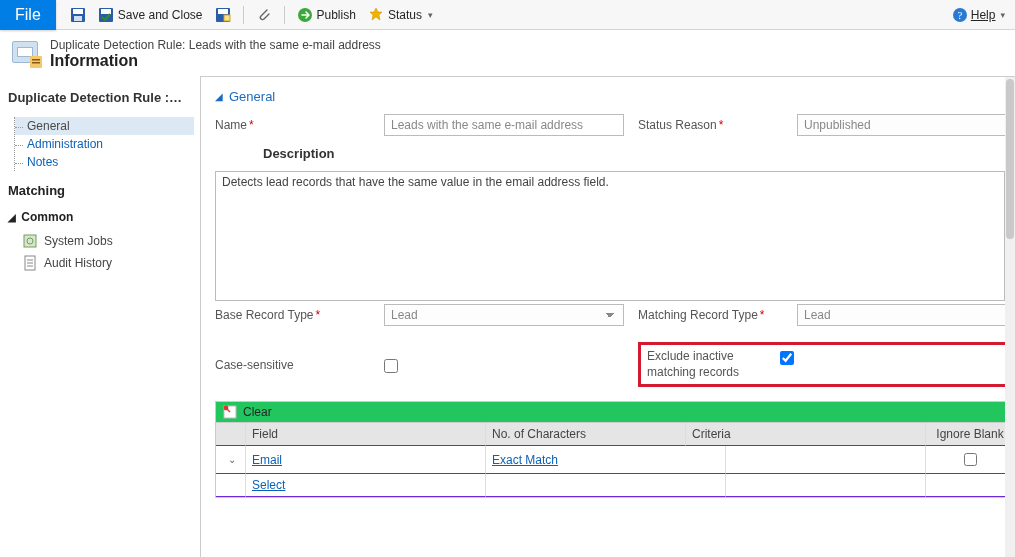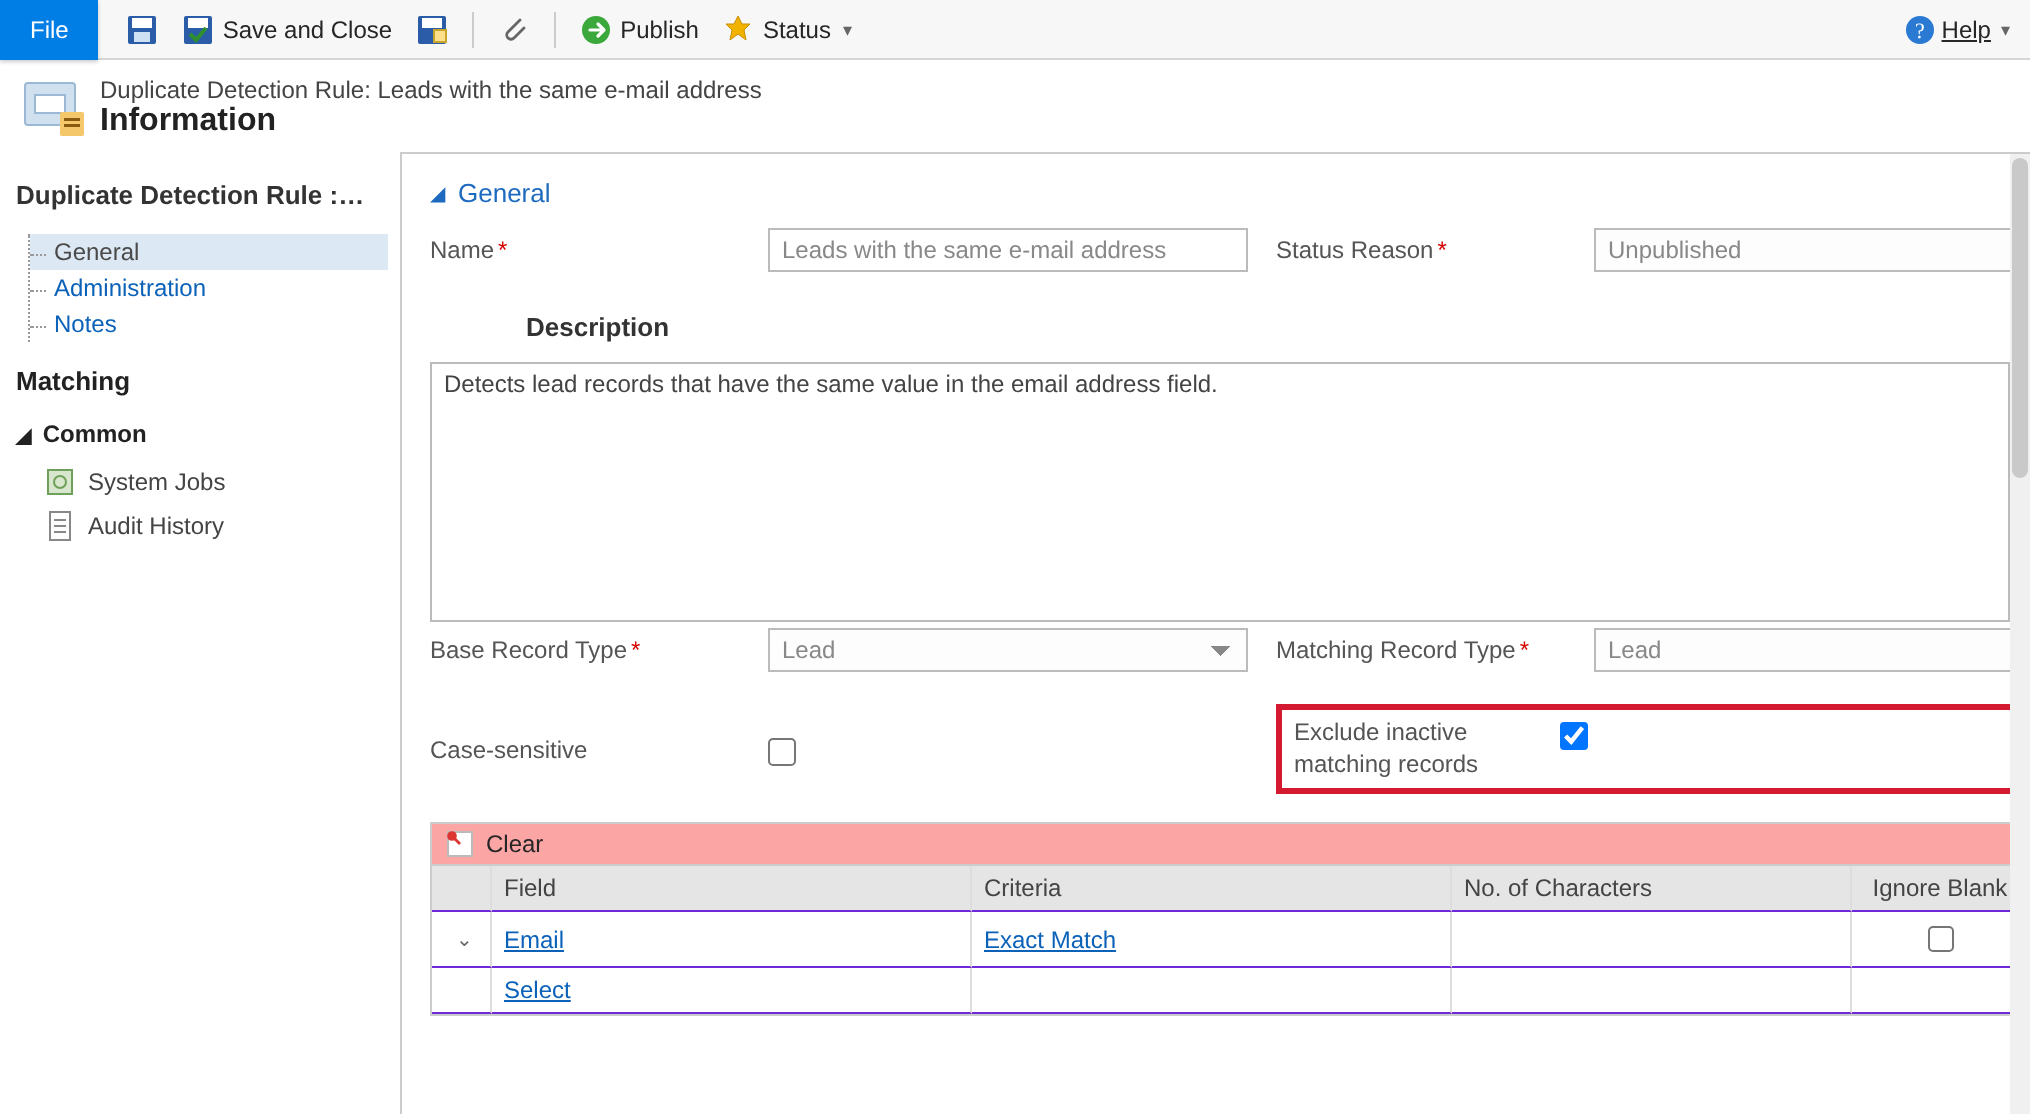--- a/index.html
+++ b/index.html
@@ -19,21 +19,21 @@
     height: 30px;
     border-bottom: 1px solid #d6d6d6;
     background: #f7f7f7;
   }
   .ribbon .file-tab {
     background: #007ee5;
     color: #fff;
     height: 30px;
     line-height: 30px;
     padding: 0 15px;
-    font-size: 12px;
+    font-size: 16px;
     margin-right: 8px;
     box-shadow: 0 1px 2px rgba(0,0,0,.2);
   }
   .ribbon .rb-btn {
     display: inline-flex;
     align-items: center;
     padding: 0 6px;
     height: 28px;
     gap: 4px;
     color: #262626;
@@ -162,21 +162,21 @@
   }
   .cb-cell { display:flex; align-items:flex-start; }
   .cb-cell input[type=checkbox]{ width:14px; height:14px; margin:2px 0 0 0; }
   .criteria-box {
     margin-top: 14px;
     width: 800px;
   }
   .clear-bar {
     border: 1px solid #ccc;
     border-bottom: none;
-    background: #fca5a5;
+    background: #22c55e;
     padding: 2px 6px;
     display:flex; align-items:center; gap:5px;
     font-size:12px;
   }
   .grid {
     border: 1px solid #ccc;
     font-size: 12px;
   }
   .grid .row { display:flex; align-items: stretch; }
   .grid .hd { background:#e5e5e5; font-weight:400; color:#444; }
@@ -330,21 +330,21 @@
       <span>General</span>
     </div>
 
     <div class="form-grid">
       <div class="fl"><span>Name</span><span class="req">*</span></div>
       <div><input class="tb gray" value="Leads with the same e-mail address" style=""></div>
       <div class="fl"><span>Status Reason</span><span class="req">*</span></div>
       <div><select class="sel"><option>Unpublished</option></select></div>
     </div>
 
-    <div class="subhead" style="font-weight:600;margin-top:20px;padding-left:48px;">Description</div>
+    <div class="subhead" style="font-weight:600;margin-top:10px;padding-left:48px;">Description</div>
     <textarea class="ta" style="">Detects lead records that have the same value in the email address field.</textarea>
 
 
     <div class="form-grid" style="grid-template-columns:155px 240px 145px 230px;">
       <div class="fl"><span>Base Record Type</span><span class="req">*</span></div>
       <div><select class="sel"><option>Lead</option></select></div>
       <div class="fl"><span>Matching Record Type</span><span class="req">*</span></div>
       <div><select class="sel"><option>Lead</option></select></div>
 
       <div class="fl">Case-sensitive</div>
@@ -367,22 +367,22 @@
               <path d="M3 3 L8 8" stroke="#d33" stroke-width="1.4"></path>
               <circle cx="4" cy="4" r="2.4" fill="#d33"></circle>
             </svg>
         </span>
         <span>Clear</span>
       </div>
       <div class="grid">
         <div class="row hd">
           <div class="cell col-h"></div>
           <div class="cell col-field">Field</div>
+          <div class="cell col-num">No. of Characters</div>
           <div class="cell col-crit">Criteria</div>
-          <div class="cell col-num">No. of Characters</div>
           <div class="cell col-ign">Ignore Blank</div>
         </div>
         <div class="row">
           <div class="cell col-h">
               <span class="chev">⌄</span>
             </div>
           <div class="cell col-field">
               <span class="lnk">Email</span>
             </div>
           <div class="cell col-crit">

